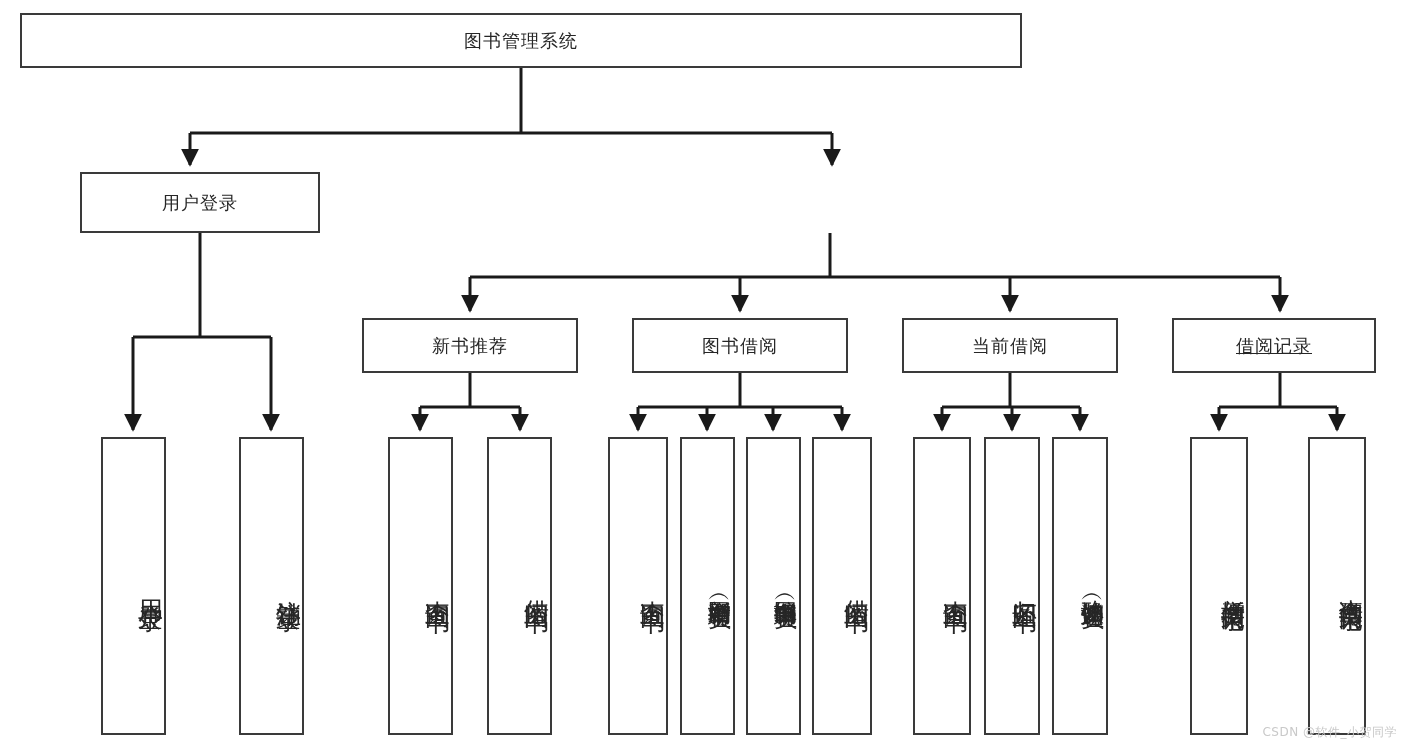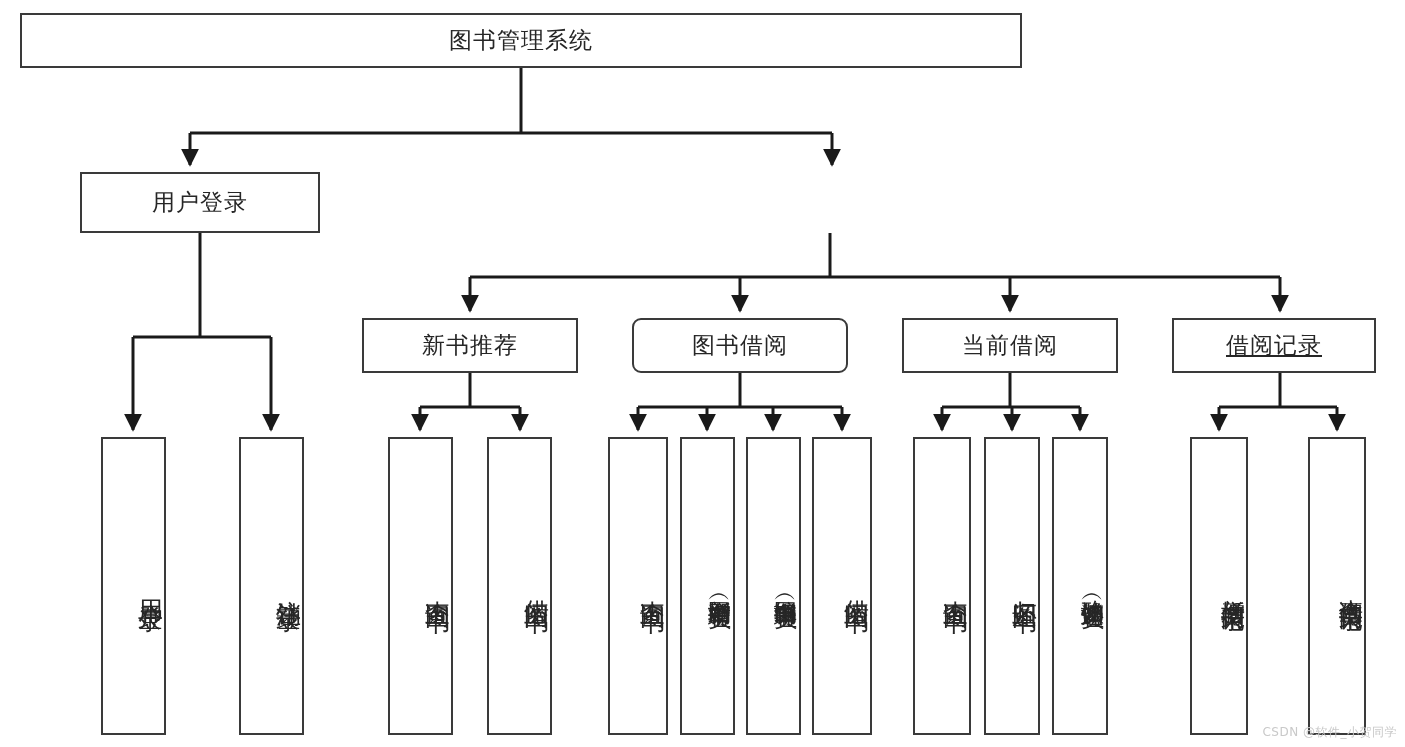--- a/index.html
+++ b/index.html
@@ -29,21 +29,21 @@
     position: absolute;
     box-sizing: border-box;
     background: #ffffff;
     border: 2px solid #3a3a3a;
     display: flex;
     align-items: center;
     justify-content: center;
     color: #262626;
   }
   .node.horiz {
-    font-size: 23px;
+    font-size: 18px;
     letter-spacing: 1px;
     line-height: 1.2;
   }
   .node.vert {
     writing-mode: vertical-rl;
     text-orientation: upright;
     font-size: 25px;
     line-height: 1.15;
     letter-spacing: 3px;
     padding-top: 8px;
@@ -128,21 +128,21 @@
     <span>图书管理系统</span>
   </div>
 
   <div class="node horiz" style="left:80px; top:172px; width:240px; height:61px;">
     <span>用户登录</span>
   </div>
 
   <div class="node horiz" style="left:362px; top:318px; width:216px; height:55px;">
     <span>新书推荐</span>
   </div>
-  <div class="node horiz" style="left:632px; top:318px; width:216px; height:55px;border-radius:9px;">
+  <div class="node horiz" style="left:632px; top:318px; width:216px; height:55px;">
     <span>图书借阅</span>
   </div>
   <div class="node horiz" style="left:902px; top:318px; width:216px; height:55px;">
     <span>当前借阅</span>
   </div>
   <div class="node horiz" style="left:1172px; top:318px; width:204px; height:55px;text-decoration:underline;">
     <span>借阅记录</span>
   </div>
 
   <div class="node vert" style="left:101px; top:437px; width:65px; height:298px;">

